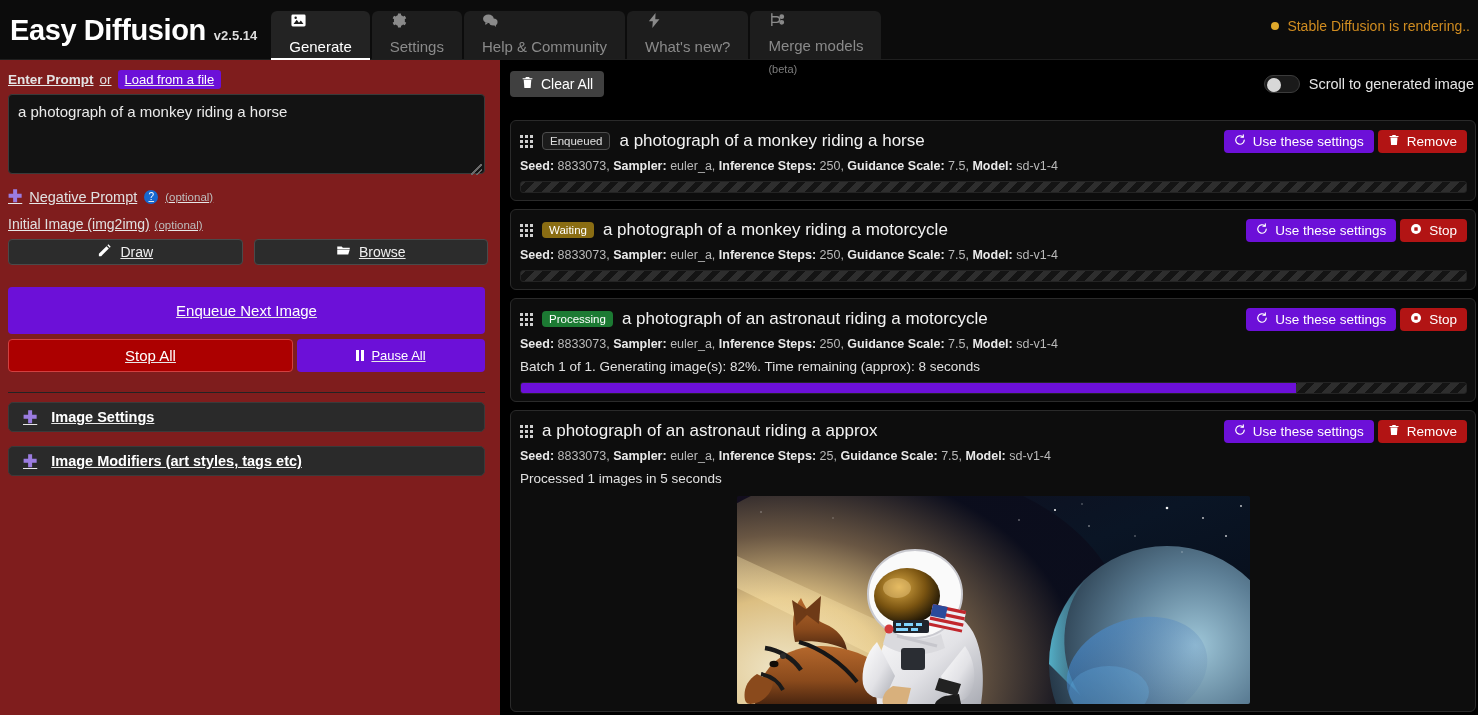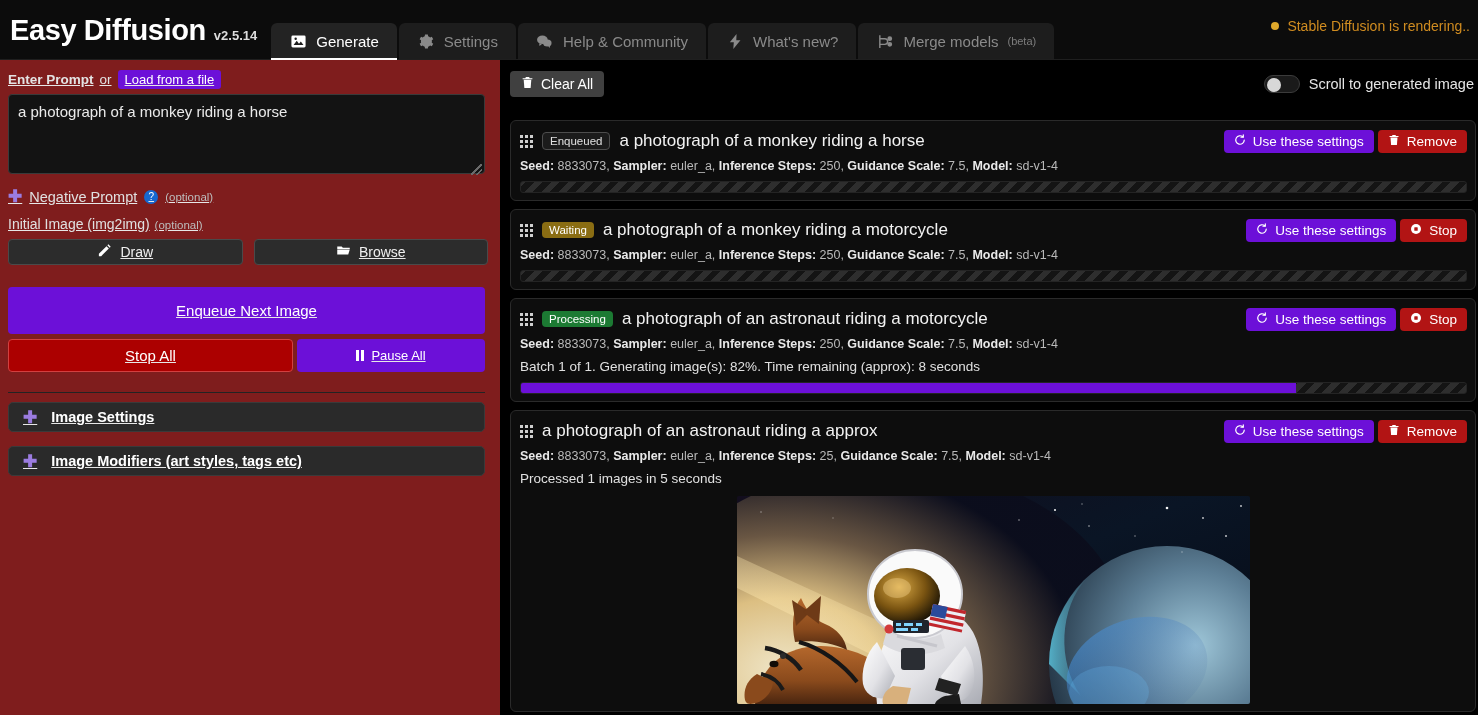--- a/index.html
+++ b/index.html
@@ -25,27 +25,28 @@
     padding: 0 14px 14px 10px;
   }
   .brand-title {
     font-size: 29px; font-weight: bold; color: #fff;
     letter-spacing: -0.4px; line-height: 1;
   }
   .brand-version { font-size: 13px; font-weight: bold; color: #ddd; }
 
   .tabs { display: flex; align-items: flex-end; gap: 2px; height: 40px; }
   .tab {
-    display: flex; align-items: center; gap: 9px;
-    height: 36px; padding: 0 18px;
+    display: flex; gap: 9px;
+    height: 48px; padding: 0 18px;
     background: #1d1d1d;
     border-radius: 6px 6px 0 0;
     color: #8a8a8a; font-size: 15px;
     cursor: pointer;
     position: relative;
+    flex-direction: column;
   }
   .tab .tlabel { white-space: nowrap; }
   .tab.active { background: #232323; color: #fff; }
   .tab.active::after {
     content: ""; position: absolute; left: 0; right: 0; bottom: -1px;
     height: 2px; background: #fff;
   }
   .tab .beta { font-size: 11px; color: #7d7d7d; }
   .ticon { display: inline-flex; width: 18px; height: 18px; align-items: center; justify-content: center; }
   .ticon svg { width: 17px; height: 17px; }

